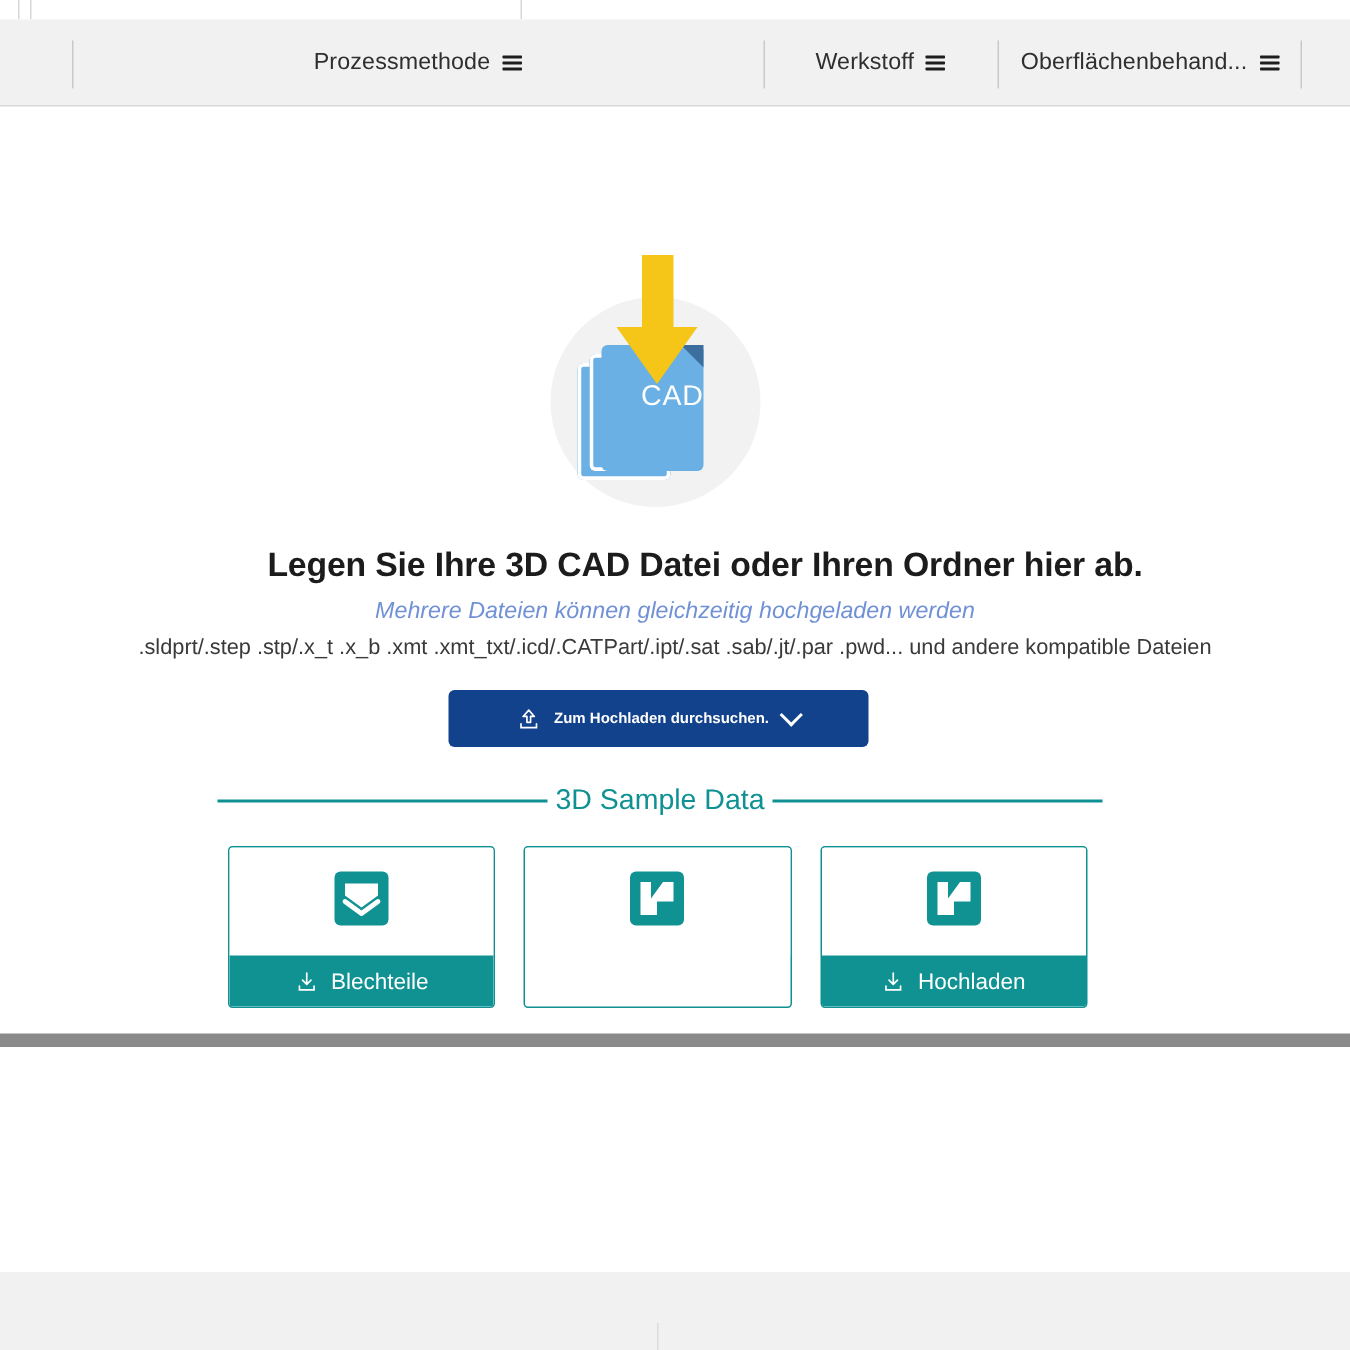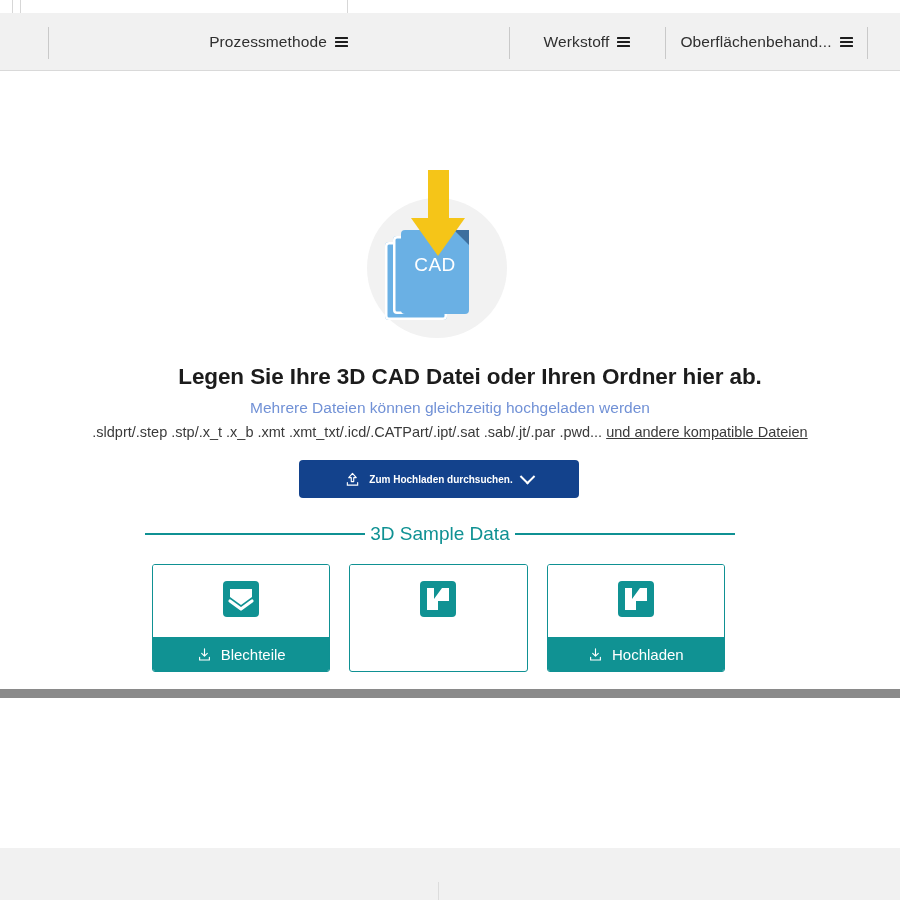--- a/index.html
+++ b/index.html
@@ -114,21 +114,21 @@
     position: absolute;
     right: 0; top: 0;
     width: 0; height: 0;
     border-left: 15px solid transparent;
     border-top: 15px solid #3d6f9e;
   }
   .cad-text {
     position: absolute;
     left: 34px; top: 56px;
     width: 68px;
-    text-align: center;
+    text-align: right;
     color: #ffffff;
     font-size: 19px;
     letter-spacing: .5px;
     font-family: "Liberation Sans", sans-serif;
   }
   .arrow {
     position: absolute;
     left: 44px; top: -28px;
     width: 54px; height: 96px;
   }
@@ -159,32 +159,32 @@
     letter-spacing: -.1px;
     padding-left: 20px;
   }
   .dz-sub {
     position: absolute;
     left: 0; top: 327px;
     width: 900px;
     text-align: center;
     font-size: 15.5px;
     color: #7191d6;
+    font-style: italic;
   }
   .dz-exts {
     position: absolute;
     left: 0; top: 352px;
     width: 900px;
     text-align: center;
     font-size: 14.5px;
     color: #3a3a3a;
     white-space: nowrap;
   }
   .dz-exts .more {
-    text-decoration: underline;
     color: #3a3a3a;
     cursor: pointer;
   }
 
   
   .upload-btn {
     position: absolute;
     left: 299px; top: 388px;
     width: 280px; height: 38px;
     background: #13428c;

